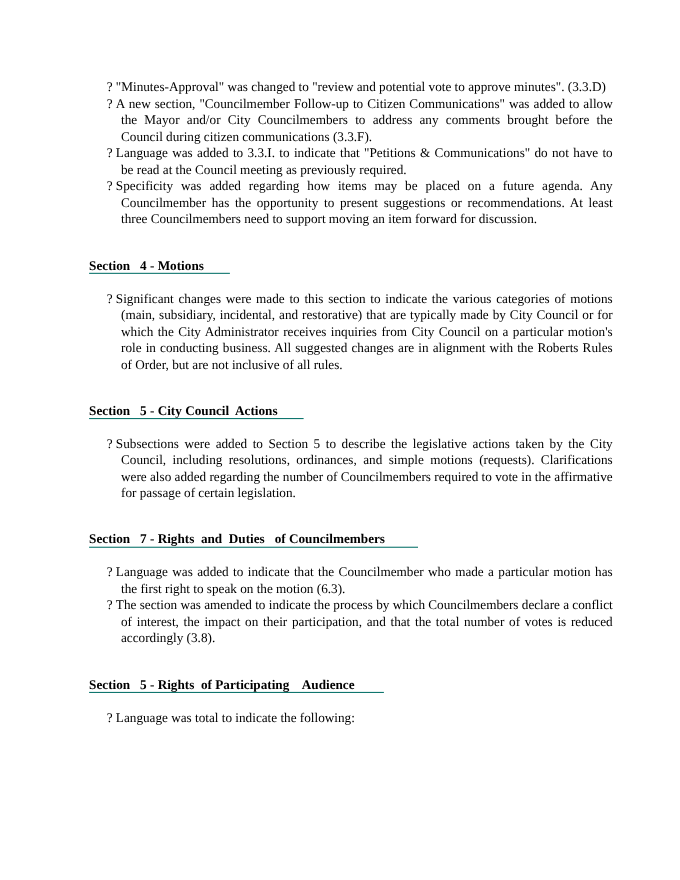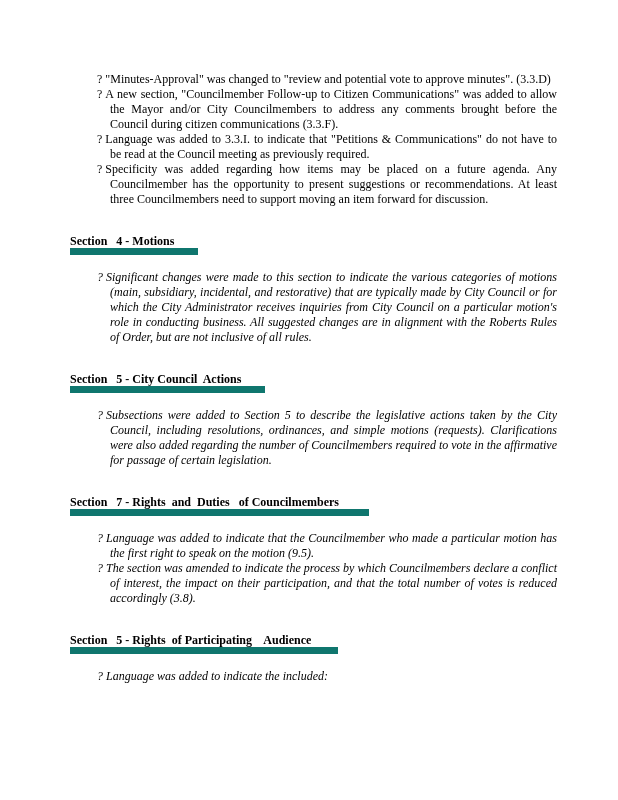--- a/index.html
+++ b/index.html
@@ -44,27 +44,27 @@
   }
   .section-heading {
     margin: 0 0 15px 70px;
     font-weight: bold;
     font-size: 12px;
     line-height: 15px;
     white-space: pre;
   }
   .section-heading .hu {
     display: inline-block;
-    border-bottom: 7px solid #0f766e;
+    border-bottom: 1px solid #0f766e;
     padding-right: 18px;
     line-height: 13px;
+    margin-left: 11px;
   }
   .section ul.bullet-list {
     margin-bottom: 27px;
-    font-style: italic;
   }
 </style>
 </head>
 <body>
 
 <div class="page">
 
   <ul class="bullet-list intro">
     <li><span class="bullet-glyph">?</span><span>"Minutes-Approval" was changed  to "review and potential vote to approve minutes". (3.3.D)</span></li>
     <li><span class="bullet-glyph">?</span><span>A new section, "Councilmember  Follow-up to Citizen Communications"  was added  to allow the Mayor and/or  City Councilmembers  to address  any comments  brought  before the Council during citizen communications  (3.3.F).</span></li>
@@ -82,25 +82,25 @@
   <div class="section">
     <h2 class="section-heading"><span class="hu">Section   5 - City Council  Actions  </span></h2>
     <ul class="bullet-list">
       <li><span class="bullet-glyph">?</span><span>Subsections  were added  to Section 5 to describe  the legislative  actions  taken by the City Council, including resolutions,  ordinances,  and simple motions (requests).  Clarifications were also added  regarding  the number  of Councilmembers  required  to vote in the affirmative for passage  of certain  legislation.</span></li>
     </ul>
   </div>
 
   <div class="section">
     <h2 class="section-heading"><span class="hu">Section   7 - Rights  and  Duties   of Councilmembers    </span></h2>
     <ul class="bullet-list">
-      <li><span class="bullet-glyph">?</span><span>Language  was added  to indicate  that the Councilmember  who made  a particular  motion has the first right to speak on the motion (9.5).</span></li>
+      <li><span class="bullet-glyph">?</span><span>Language  was added  to indicate  that the Councilmember  who made  a particular  motion has the first right to speak on the motion (6.3).</span></li>
       <li><span class="bullet-glyph">?</span><span>The section  was amended  to indicate  the process  by which Councilmembers  declare  a conflict of interest,  the impact on their  participation, and that the total number  of votes is reduced  accordingly (3.8).</span></li>
     </ul>
   </div>
 
   <div class="section">
     <h2 class="section-heading"><span class="hu">Section   5 - Rights  of Participating    Audience   </span></h2>
     <ul class="bullet-list">
-      <li><span class="bullet-glyph">?</span><span>Language  was added  to indicate  the included:</span></li>
+      <li><span class="bullet-glyph">?</span><span>Language  was total  to indicate  the following:</span></li>
     </ul>
   </div>
 
 </div>
 
 </body></html>

